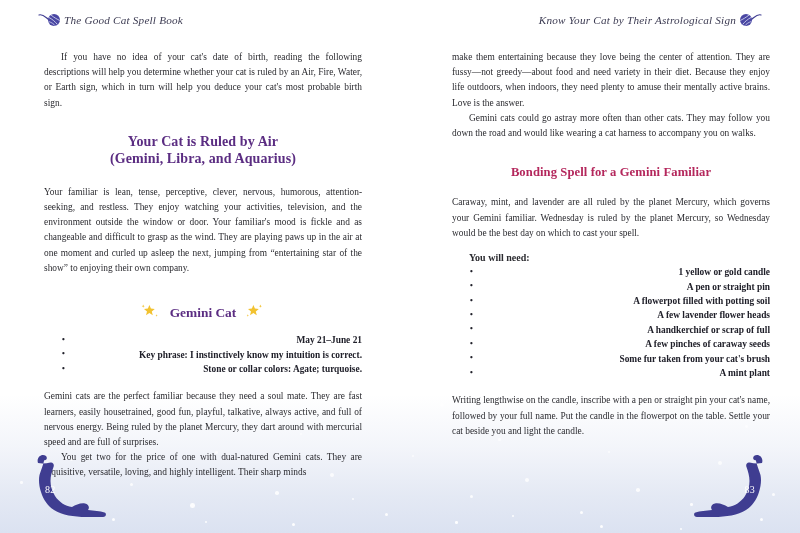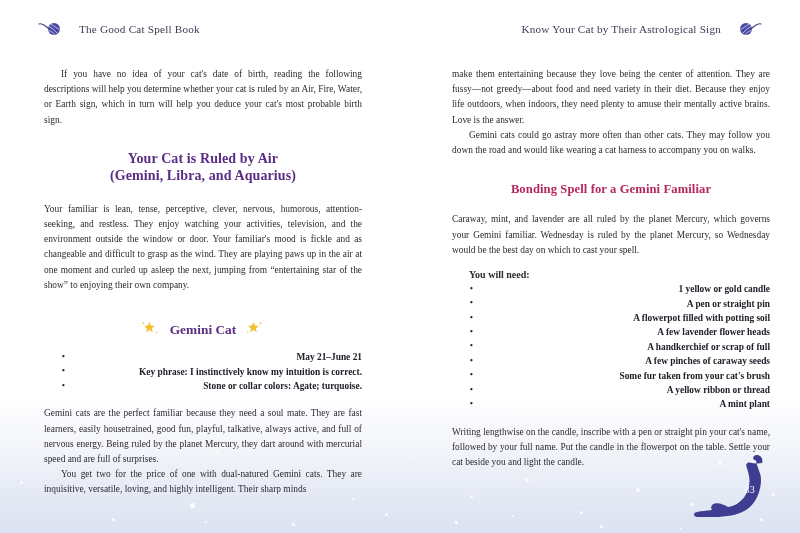--- a/index.html
+++ b/index.html
@@ -39,45 +39,45 @@
   .spk {
     position: absolute;
     background: #ffffff;
     border-radius: 50%;
     opacity: .9;
   }
 
   
   .runhead {
     position: absolute;
-    top: 21px;
+    top: 12px;
     font-size: 11.2px;
     color: #3c3b52;
     letter-spacing: .2px;
     white-space: nowrap;
     display: flex;
     align-items: center;
-    gap: 15px;
+    gap: 0;
+    font-style: italic;
   }
   .runhead.left  { left: 38px; }
   .runhead.right { right: 38px; }
 
   .yarn { display:block; }
 
   
   .col {
     position: absolute;
     top: 50px;
     width: 318px;
     font-size: 9.4px;
     line-height: 15.2px;
     color: #2b2b30;
     text-align: justify;
     text-justify: inter-word;
-    margin-top: 17px;
   }
   .col.left  { left: 44px; }
   .col.right { left: 452px; }
 
   .col p {
     margin: 0;
     text-indent: 17px;
   }
   .col p.noind { text-indent: 0; }
 
@@ -294,29 +294,52 @@
     <p class="need-label">You will need:</p>
 
     <ul class="bullets">
       <li>1 yellow or gold candle</li>
       <li>A pen or straight pin</li>
       <li>A flowerpot filled with potting soil</li>
       <li>A few lavender flower heads</li>
       <li>A handkerchief or scrap of full</li>
       <li>A few pinches of caraway seeds</li>
       <li>Some fur taken from your cat's brush</li>
-      <li>A yellow ribbon or thread</li>
       <li>A mint plant</li>
     </ul>
 
     <div class="gap-md"></div>
 
     <p class="noind">Writing lengthwise on the candle, inscribe with a pen or straight pin your cat's name, followed by your full name. Put the candle in the flowerpot on the table. Settle your cat beside you and light the candle.</p>
   </div>
 
+  <div class="catnum l">
+    <svg width="120" height="84" viewBox="0 0 120 84">
+      <path d="M30 14
+               C28 8, 34 4, 38 7
+               C40 9, 38 12, 36 11
+               C34.5 10.2, 35.5 8.6, 36.8 9.2
+               L36.4 10.2
+               C35.2 16, 33 21, 31.5 26
+               C30.5 31, 31 37, 33 43
+               C35.5 51, 40 57, 46 61
+               C54 66, 66 68, 78 68
+               L95 68
+               C98 68, 99 64.5, 96.5 63.5
+               C92 62, 86 62, 80 61
+               C82 58.5, 80.5 55, 77 54.5
+               C72 53.8, 68 56, 64 58
+               C57 57, 51 53, 47 47
+               C44 42, 42.5 37, 42.5 32
+               C42.5 27, 44 22, 45.5 18
+               C46.5 15.5, 45 13, 42.5 13.5
+               C38.5 14.3, 34 14.8, 30 14 Z" fill="#3f3d91"></path>
+    </svg>
+    <span class="pagenum">82</span>
+  </div>
 
   <div class="catnum r">
     <svg width="120" height="84" viewBox="0 0 120 84">
       <g transform="translate(120,0) scale(-1,1)">
         <path d="M30 14
                  C28 8, 34 4, 38 7
                  C40 9, 38 12, 36 11
                  C34.5 10.2, 35.5 8.6, 36.8 9.2
                  L36.4 10.2
                  C35.2 16, 33 21, 31.5 26

